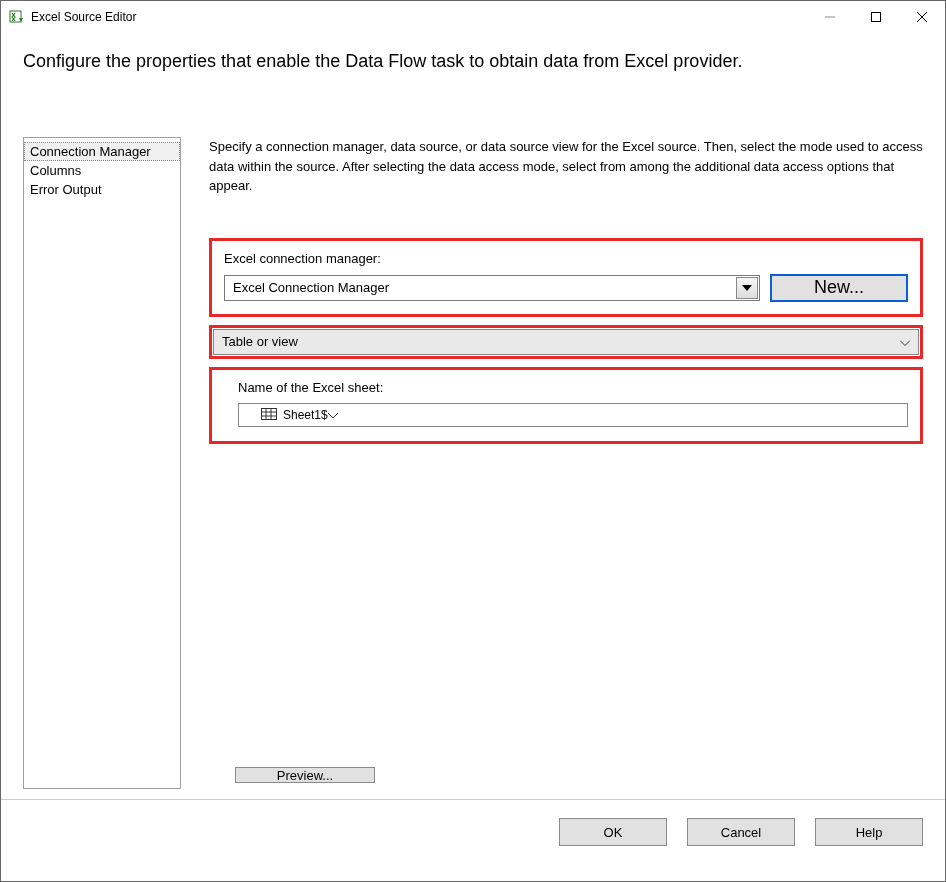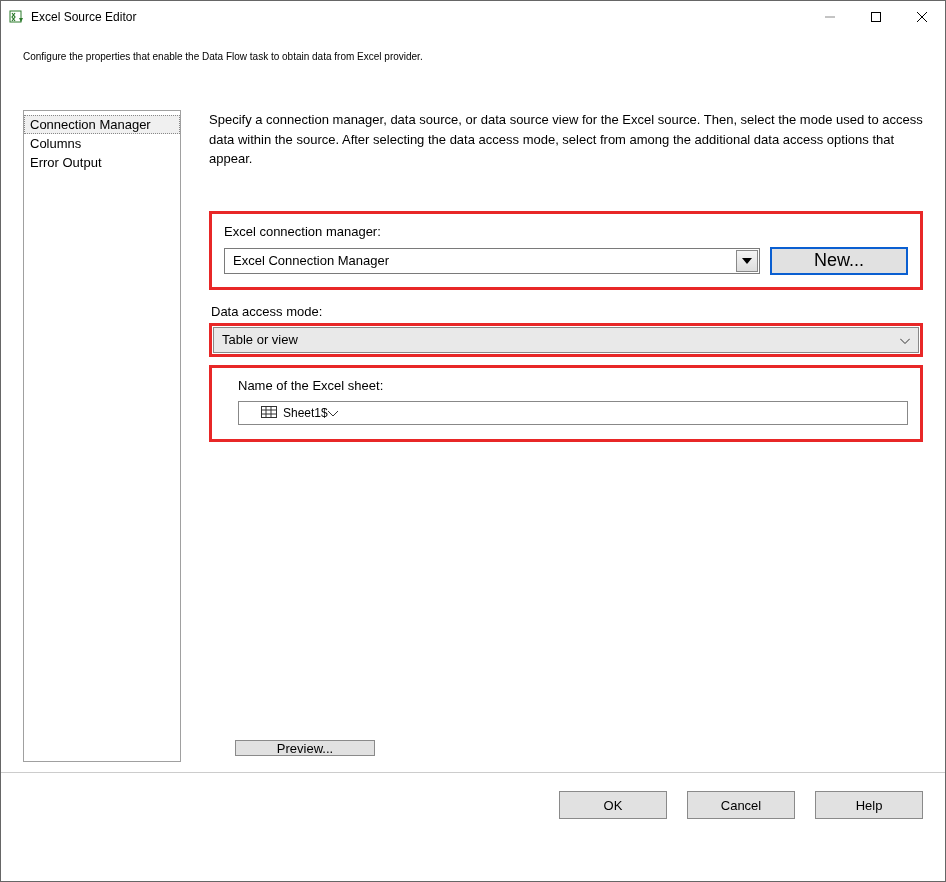--- a/index.html
+++ b/index.html
@@ -31,23 +31,23 @@
     .winbtn {
       width: 46px; height: 32px;
       display: flex; align-items: center; justify-content: center;
       background: transparent;
     }
     .winbtn svg { display: block; }
     .content {
       padding: 18px 22px 0 22px;
     }
     .description {
-      font-size: 10px;
+      font-size: 18px;
       color: #000;
-      margin-bottom: 48px;
+      margin-bottom: 65px;
     }
     .main-area {
       display: flex;
       gap: 28px;
     }
     .sidebar {
       width: 158px;
       height: 652px;
       border: 1px solid #a0a0a0;
       background: #fff;
@@ -243,21 +243,20 @@
             <span class="combo-btn">
               <svg width="10" height="6">
                   <polygon points="0,0 10,0 5,6" fill="#000"></polygon>
                 </svg>
             </span>
           </div>
           <button class="new-btn">New...</button>
         </div>
       </div>
 
-      <div class="no-red-label">Data access mode:</div>
       <div class="redbox slim">
         <div class="select-like">
           <span>Table or view</span>
           <span class="caret">
             <svg width="10" height="6">
                 <polyline points="0,0 5,5 10,0" fill="none" stroke="#333" stroke-width="1"></polyline>
               </svg>
           </span>
         </div>
       </div>

